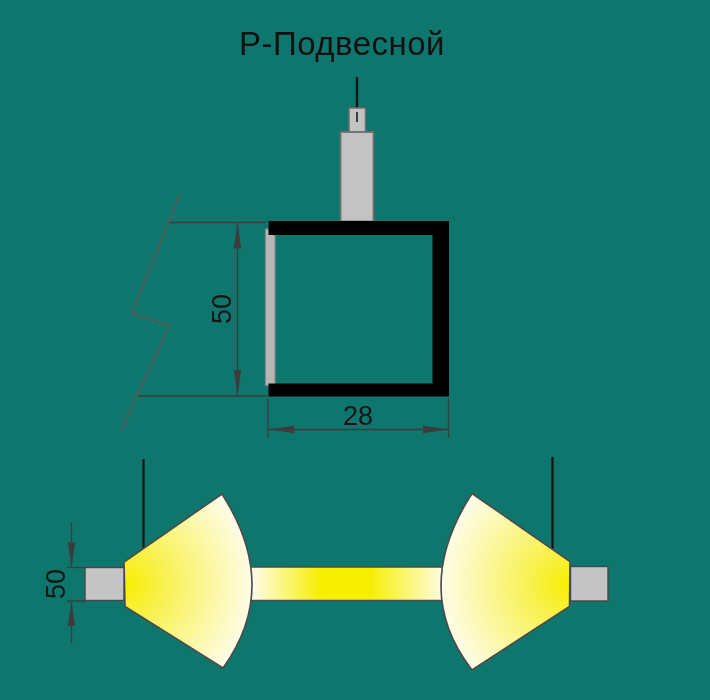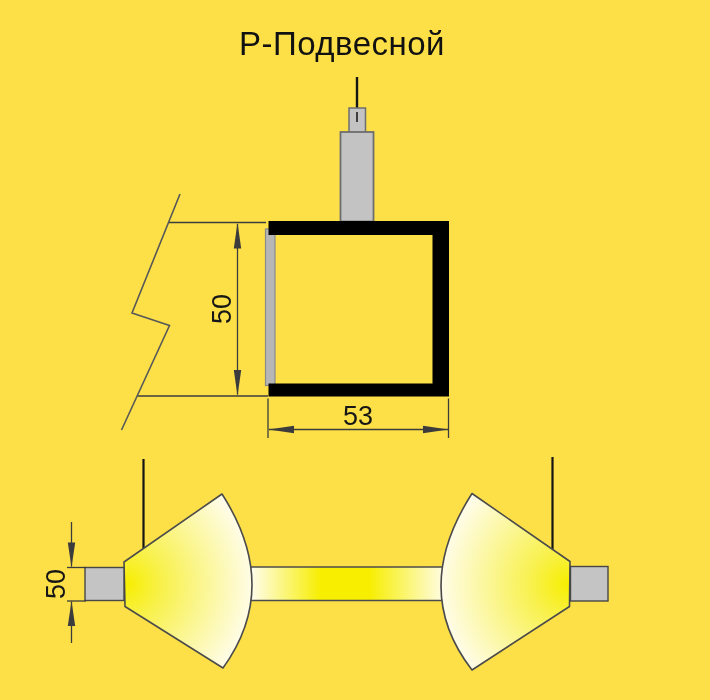--- a/index.html
+++ b/index.html
@@ -1,17 +1,17 @@
 <!DOCTYPE html>
 <html><head>
 <meta charset="utf-8">
 <style>
   html,body{margin:0;padding:0;background:#fff;}
   .canvas{
-    position:relative;width:710px;height:700px;background:#fde047;overflow:hidden;
+    position:relative;width:710px;height:700px;background:#0f766e;overflow:hidden;
     font-family:"Liberation Sans","DejaVu Sans",sans-serif;
   }
   .canvas svg{position:absolute;left:0;top:0;}
   .title{
     position:absolute;left:342px;top:44px;transform:translate(-50%,-50%);
     font-size:33px;font-weight:400;color:#111;white-space:nowrap;letter-spacing:0.5px;
   }
   .dim{
     position:absolute;transform:translate(-50%,-50%);
     font-size:27px;color:#161616;white-space:nowrap;line-height:1;
@@ -92,15 +92,15 @@
         <line x1="71.5" y1="522" x2="71.5" y2="566.5" stroke-width="1.3" stroke="#3c3c3c"></line>
         <line x1="71.5" y1="601.5" x2="71.5" y2="643" stroke-width="1.3" stroke="#3c3c3c"></line>
         <polygon points="71.5,567.5 67.8,542.5 75.2,542.5" fill="#3c3c3c"></polygon>
         <polygon points="71.5,601 67.8,626 75.2,626" fill="#3c3c3c"></polygon>
       </g>
     </g>
   </svg>
 
   <div class="title">Р-Подвесной</div>
   <span class="dim rot" style="left:222px;top:309px;">50</span>
-  <span class="dim" style="left:358px;top:416px;">53</span>
+  <span class="dim" style="left:358px;top:416px;">28</span>
   <span class="dim rot" style="left:56px;top:584px;">50</span>
 </div>
 
 </body></html>

